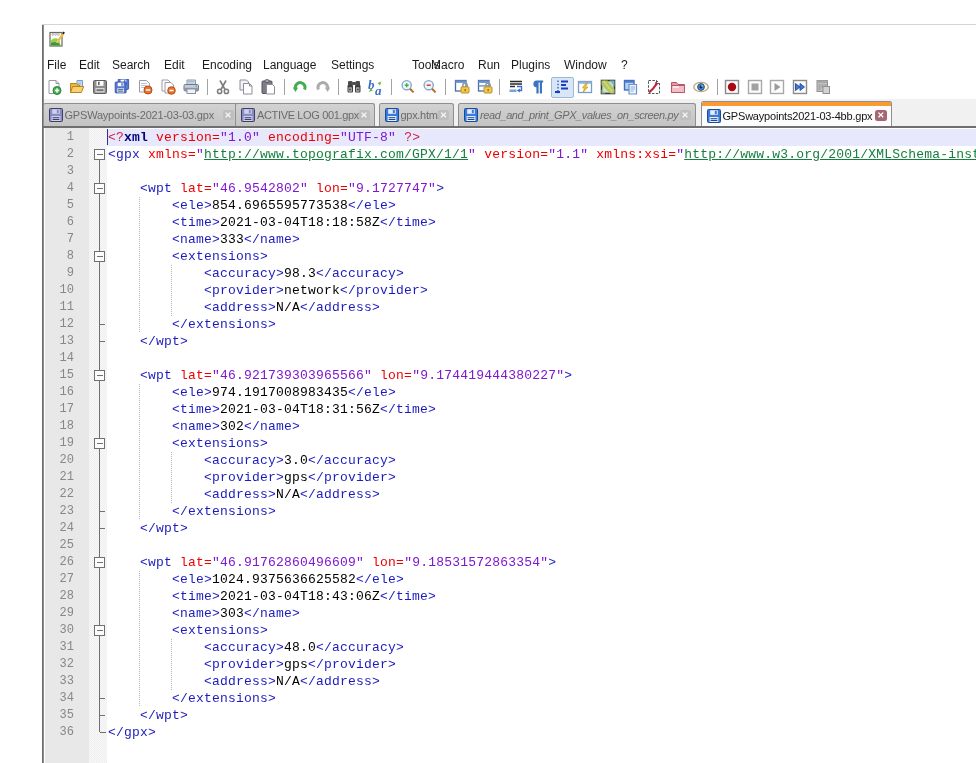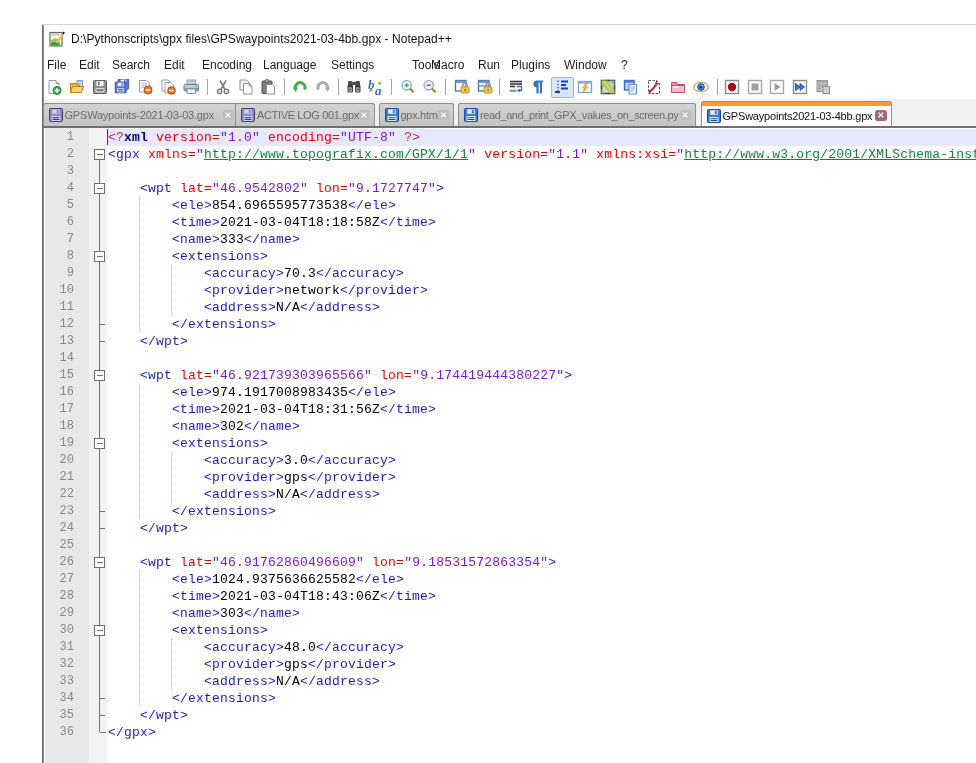--- a/index.html
+++ b/index.html
@@ -51,21 +51,20 @@
 <rect x="1" y="1.5" width="12" height="13.5" fill="#fff" stroke="#6a6a5a" stroke-width="1.2"></rect>
 <path d="M2 9.5c1.8-2 4-2.6 5.8-2 1.5.5 2.5 1.7 3 3.3l.5 3.7H2z" fill="#8fd04f"></path>
 <path d="M2 12c2.5-1.2 5.5-1 8.8 1.2l.3 1.3H2z" fill="#3c9639"></path>
 <circle cx="3.8" cy="3.4" r="1" fill="#e8e8f0" stroke="#888" stroke-width=".5"></circle>
 <circle cx="6.6" cy="3.4" r="1" fill="#e8e8f0" stroke="#888" stroke-width=".5"></circle>
 <circle cx="9.4" cy="3.4" r="1" fill="#e8e8f0" stroke="#888" stroke-width=".5"></circle>
 <path d="M14.2 1l-6 8.2-1 3 2.6-1.6 6-8.2z" fill="#f0b93a"></path>
 <path d="M14.6.6l1.2.9-1.3 1.8-1.4-1z" fill="#1a1a1a"></path>
 <path d="M8.2 9.2l1.5 1-2.5 2z" fill="#f6d37a"></path>
 </svg>
-<div class="abs" id="title">D:\Pythonscripts\gpx files\GPSwaypoints2021-03-4bb.gpx - Notepad++</div>
 <div id="menu">
 <span class="mi" style="left:47px">File</span>
 <span class="mi" style="left:79px">Edit</span>
 <span class="mi" style="left:112px">Search</span>
 <span class="mi" style="left:164px">Edit</span>
 <span class="mi" style="left:202px">Encoding</span>
 <span class="mi" style="left:263px">Language</span>
 <span class="mi" style="left:331px">Settings</span>
 <span class="mi" style="left:412px">Tools</span>
 <span class="mi" style="left:431px">Macro</span>
@@ -320,21 +319,21 @@
     </div>
 <div class="tab" style="left:458px;width:237.5px">
       <svg width="14" height="14" viewBox="0 0 14 14" style="position:absolute;left:5px;top:50%;margin-top:-7px">
         <rect x="0.5" y="0.5" width="13" height="13" rx="1" fill="#3a7ad8" stroke="#1a4a9a"></rect>
         <rect x="3.2" y="1.2" width="7.6" height="4.6" fill="#e8eef8"></rect>
         <rect x="7.8" y="1.8" width="2" height="3.4" fill="#3a7ad8"></rect>
         <rect x="2.6" y="8" width="8.8" height="5" fill="#e8eef8"></rect>
         <rect x="3.6" y="9.2" width="6.8" height="1" fill="#1a4a9a"></rect>
         <rect x="3.6" y="11" width="6.8" height="1" fill="#1a4a9a"></rect>
       </svg>
-      <span class="tl" style="letter-spacing:-0.4px;">read_and_print_GPX_values_on_screen.py</span>
+      <span class="tl" style="letter-spacing:-0.4px;font-style:italic;">read_and_print_GPX_values_on_screen.py</span>
       <span class="tx">✕</span>
     </div>
 <div class="tab on" style="left:700.5px;width:191.0px">
       <svg width="14" height="14" viewBox="0 0 14 14" style="position:absolute;left:5px;top:50%;margin-top:-7px">
         <rect x="0.5" y="0.5" width="13" height="13" rx="1" fill="#3a7ad8" stroke="#1a4a9a"></rect>
         <rect x="3.2" y="1.2" width="7.6" height="4.6" fill="#e8eef8"></rect>
         <rect x="7.8" y="1.8" width="2" height="3.4" fill="#3a7ad8"></rect>
         <rect x="2.6" y="8" width="8.8" height="5" fill="#e8eef8"></rect>
         <rect x="3.6" y="9.2" width="6.8" height="1" fill="#1a4a9a"></rect>
         <rect x="3.6" y="11" width="6.8" height="1" fill="#1a4a9a"></rect>
@@ -404,21 +403,21 @@
 <div class="ig" style="left:171px;top:452px;height:51px"></div>
 <div class="ig" style="left:171px;top:639px;height:51px"></div>
 <div class="abs" id="code"><span class="q">&lt;?</span><span class="x">xml</span> <span class="a">version=</span><span class="v">"1.0"</span> <span class="a">encoding=</span><span class="v">"UTF-8"</span> <span class="q">?&gt;</span>
 <span class="t">&lt;gpx</span> <span class="a">xmlns=</span><span class="v">"</span><span class="u">http://www.topografix.com/GPX/1/1</span><span class="v">"</span> <span class="a">version=</span><span class="v">"1.1"</span> <span class="a">xmlns:xsi=</span><span class="v">"</span><span class="u">http://www.w3.org/2001/XMLSchema-instance</span> 
 
     <span class="t">&lt;wpt</span> <span class="a">lat=</span><span class="v">"46.9542802"</span> <span class="a">lon=</span><span class="v">"9.1727747"</span><span class="t">&gt;</span>
         <span class="t">&lt;ele&gt;</span><span class="c">854.6965595773538</span><span class="t">&lt;/ele&gt;</span>
         <span class="t">&lt;time&gt;</span><span class="c">2021-03-04T18:18:58Z</span><span class="t">&lt;/time&gt;</span>
         <span class="t">&lt;name&gt;</span><span class="c">333</span><span class="t">&lt;/name&gt;</span>
         <span class="t">&lt;extensions&gt;</span>
-            <span class="t">&lt;accuracy&gt;</span><span class="c">70.3</span><span class="t">&lt;/accuracy&gt;</span>
+            <span class="t">&lt;accuracy&gt;</span><span class="c">98.3</span><span class="t">&lt;/accuracy&gt;</span>
             <span class="t">&lt;provider&gt;</span><span class="c">network</span><span class="t">&lt;/provider&gt;</span>
             <span class="t">&lt;address&gt;</span><span class="c">N/A</span><span class="t">&lt;/address&gt;</span>
         <span class="t">&lt;/extensions&gt;</span>
     <span class="t">&lt;/wpt&gt;</span>
 
     <span class="t">&lt;wpt</span> <span class="a">lat=</span><span class="v">"46.921739303965566"</span> <span class="a">lon=</span><span class="v">"9.174419444380227"</span><span class="t">&gt;</span>
         <span class="t">&lt;ele&gt;</span><span class="c">974.1917008983435</span><span class="t">&lt;/ele&gt;</span>
         <span class="t">&lt;time&gt;</span><span class="c">2021-03-04T18:31:56Z</span><span class="t">&lt;/time&gt;</span>
         <span class="t">&lt;name&gt;</span><span class="c">302</span><span class="t">&lt;/name&gt;</span>
         <span class="t">&lt;extensions&gt;</span>

